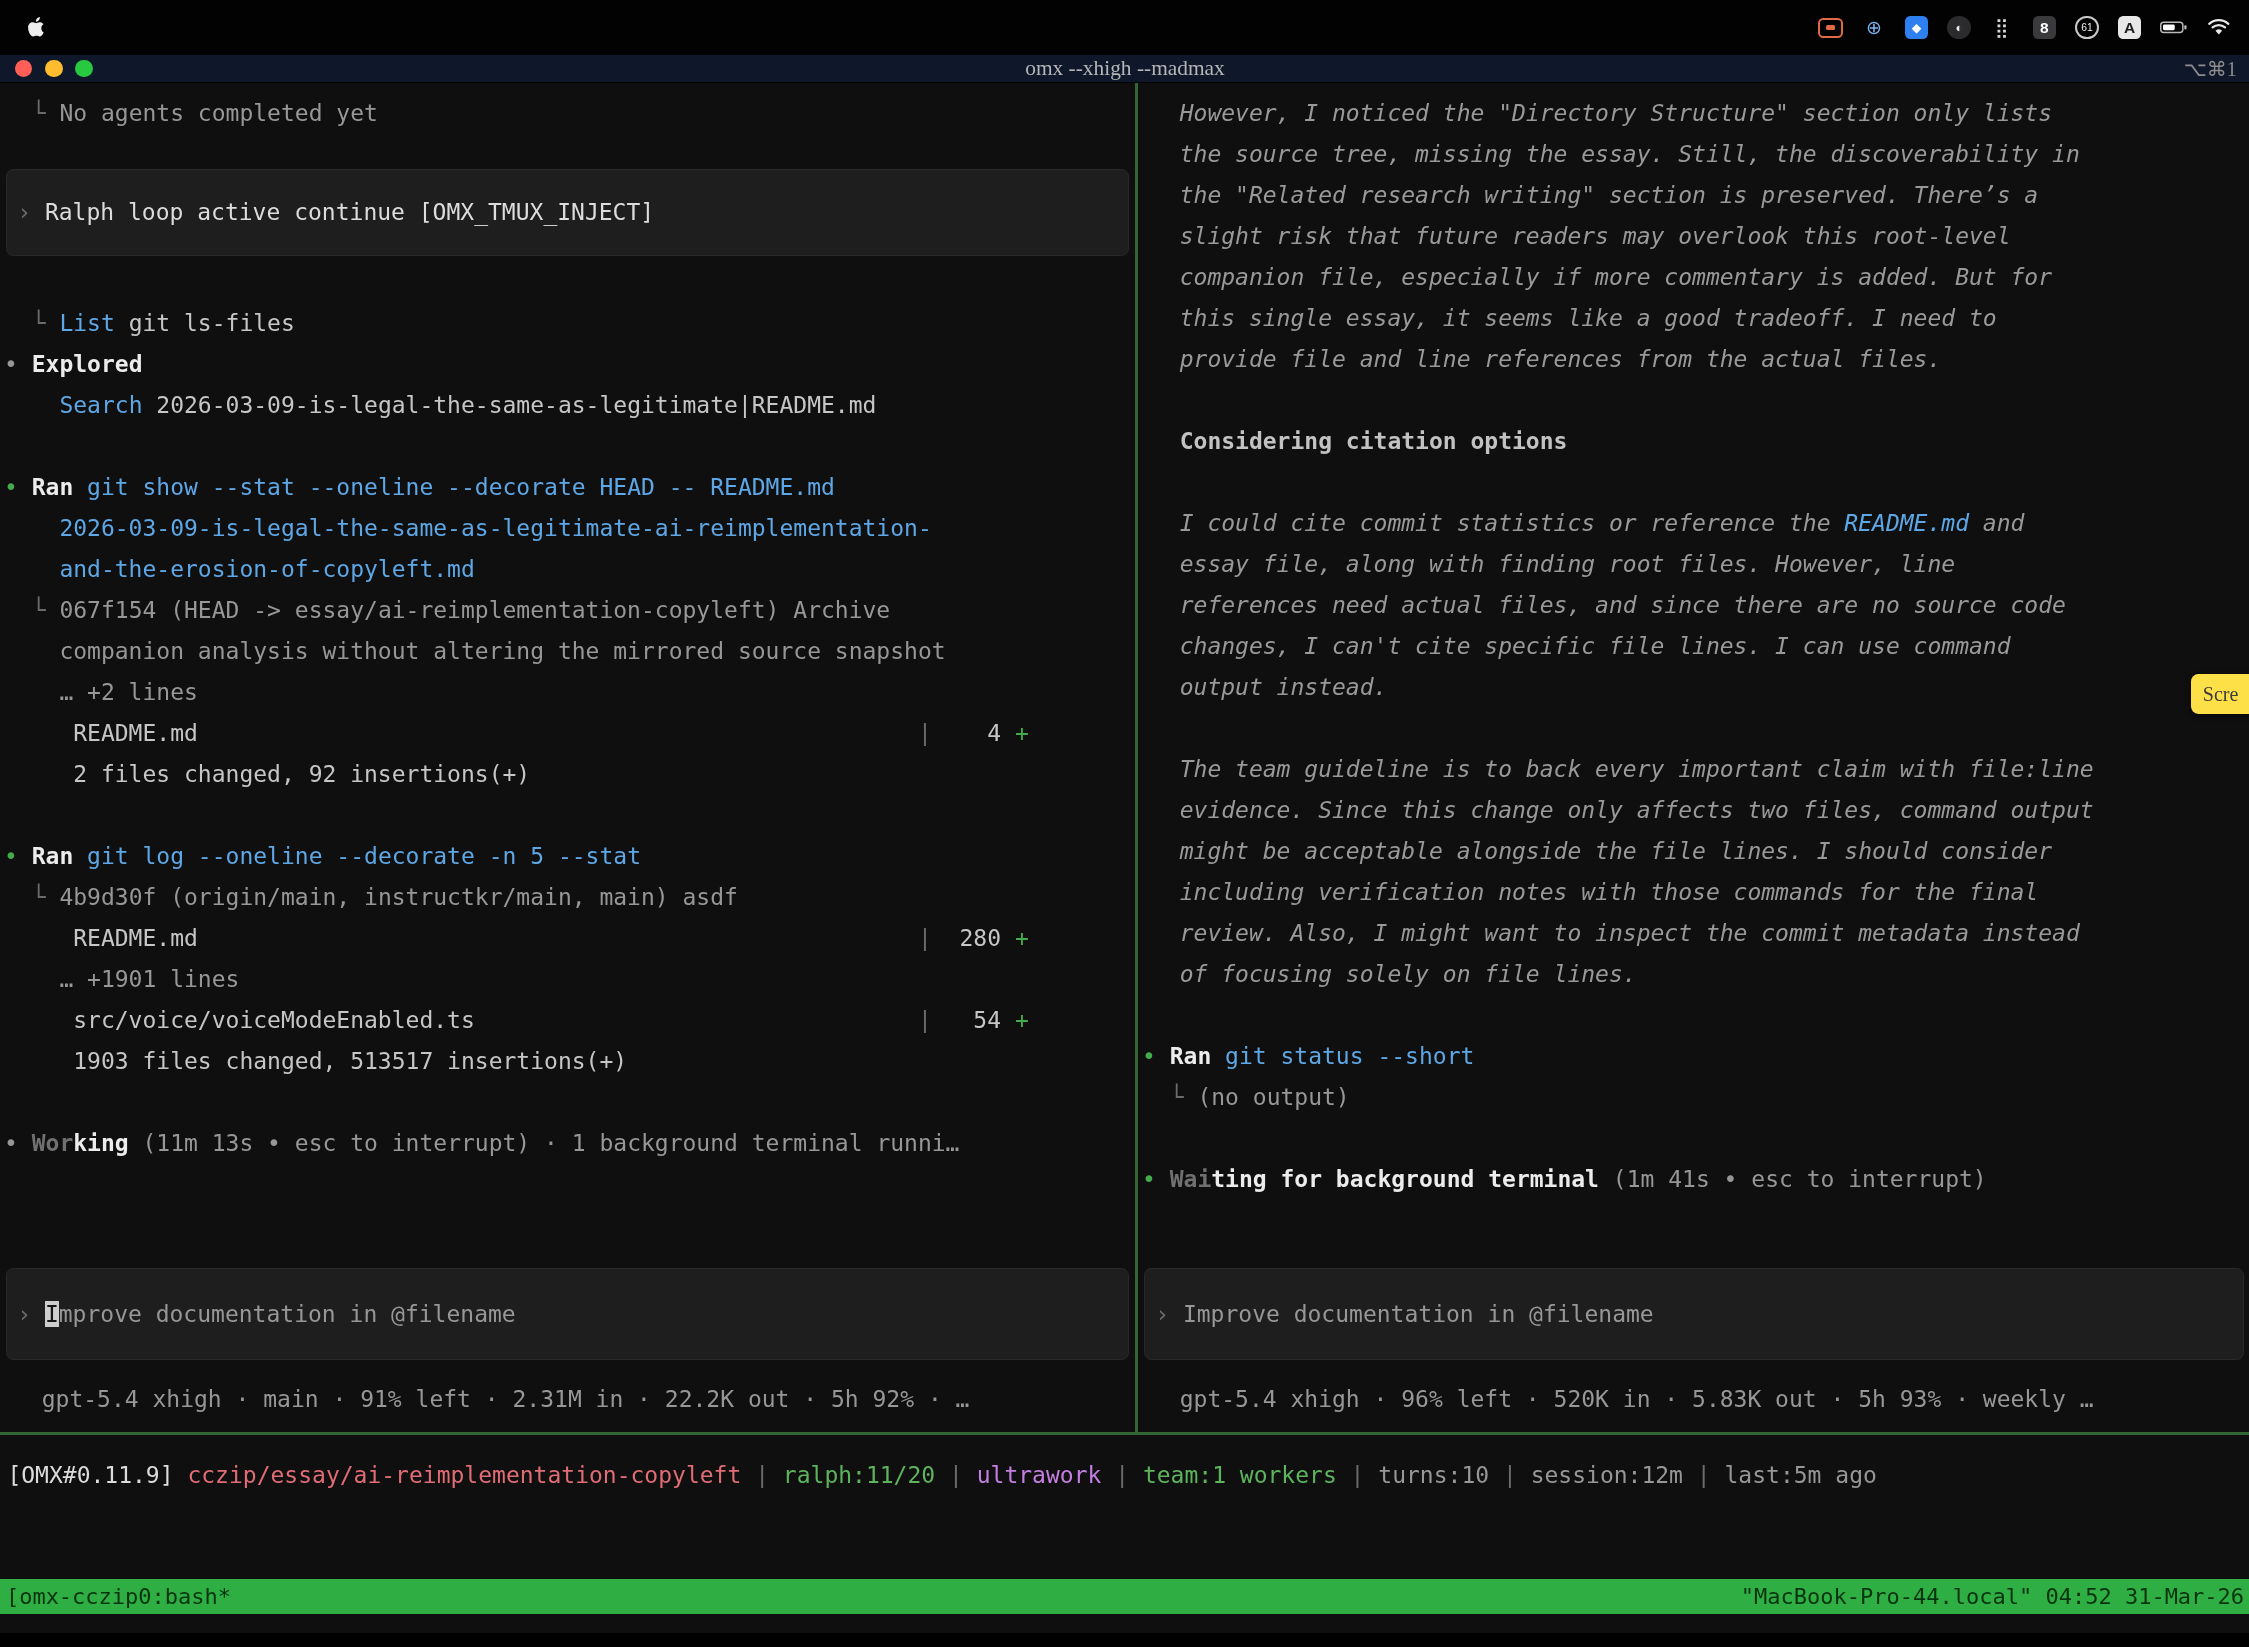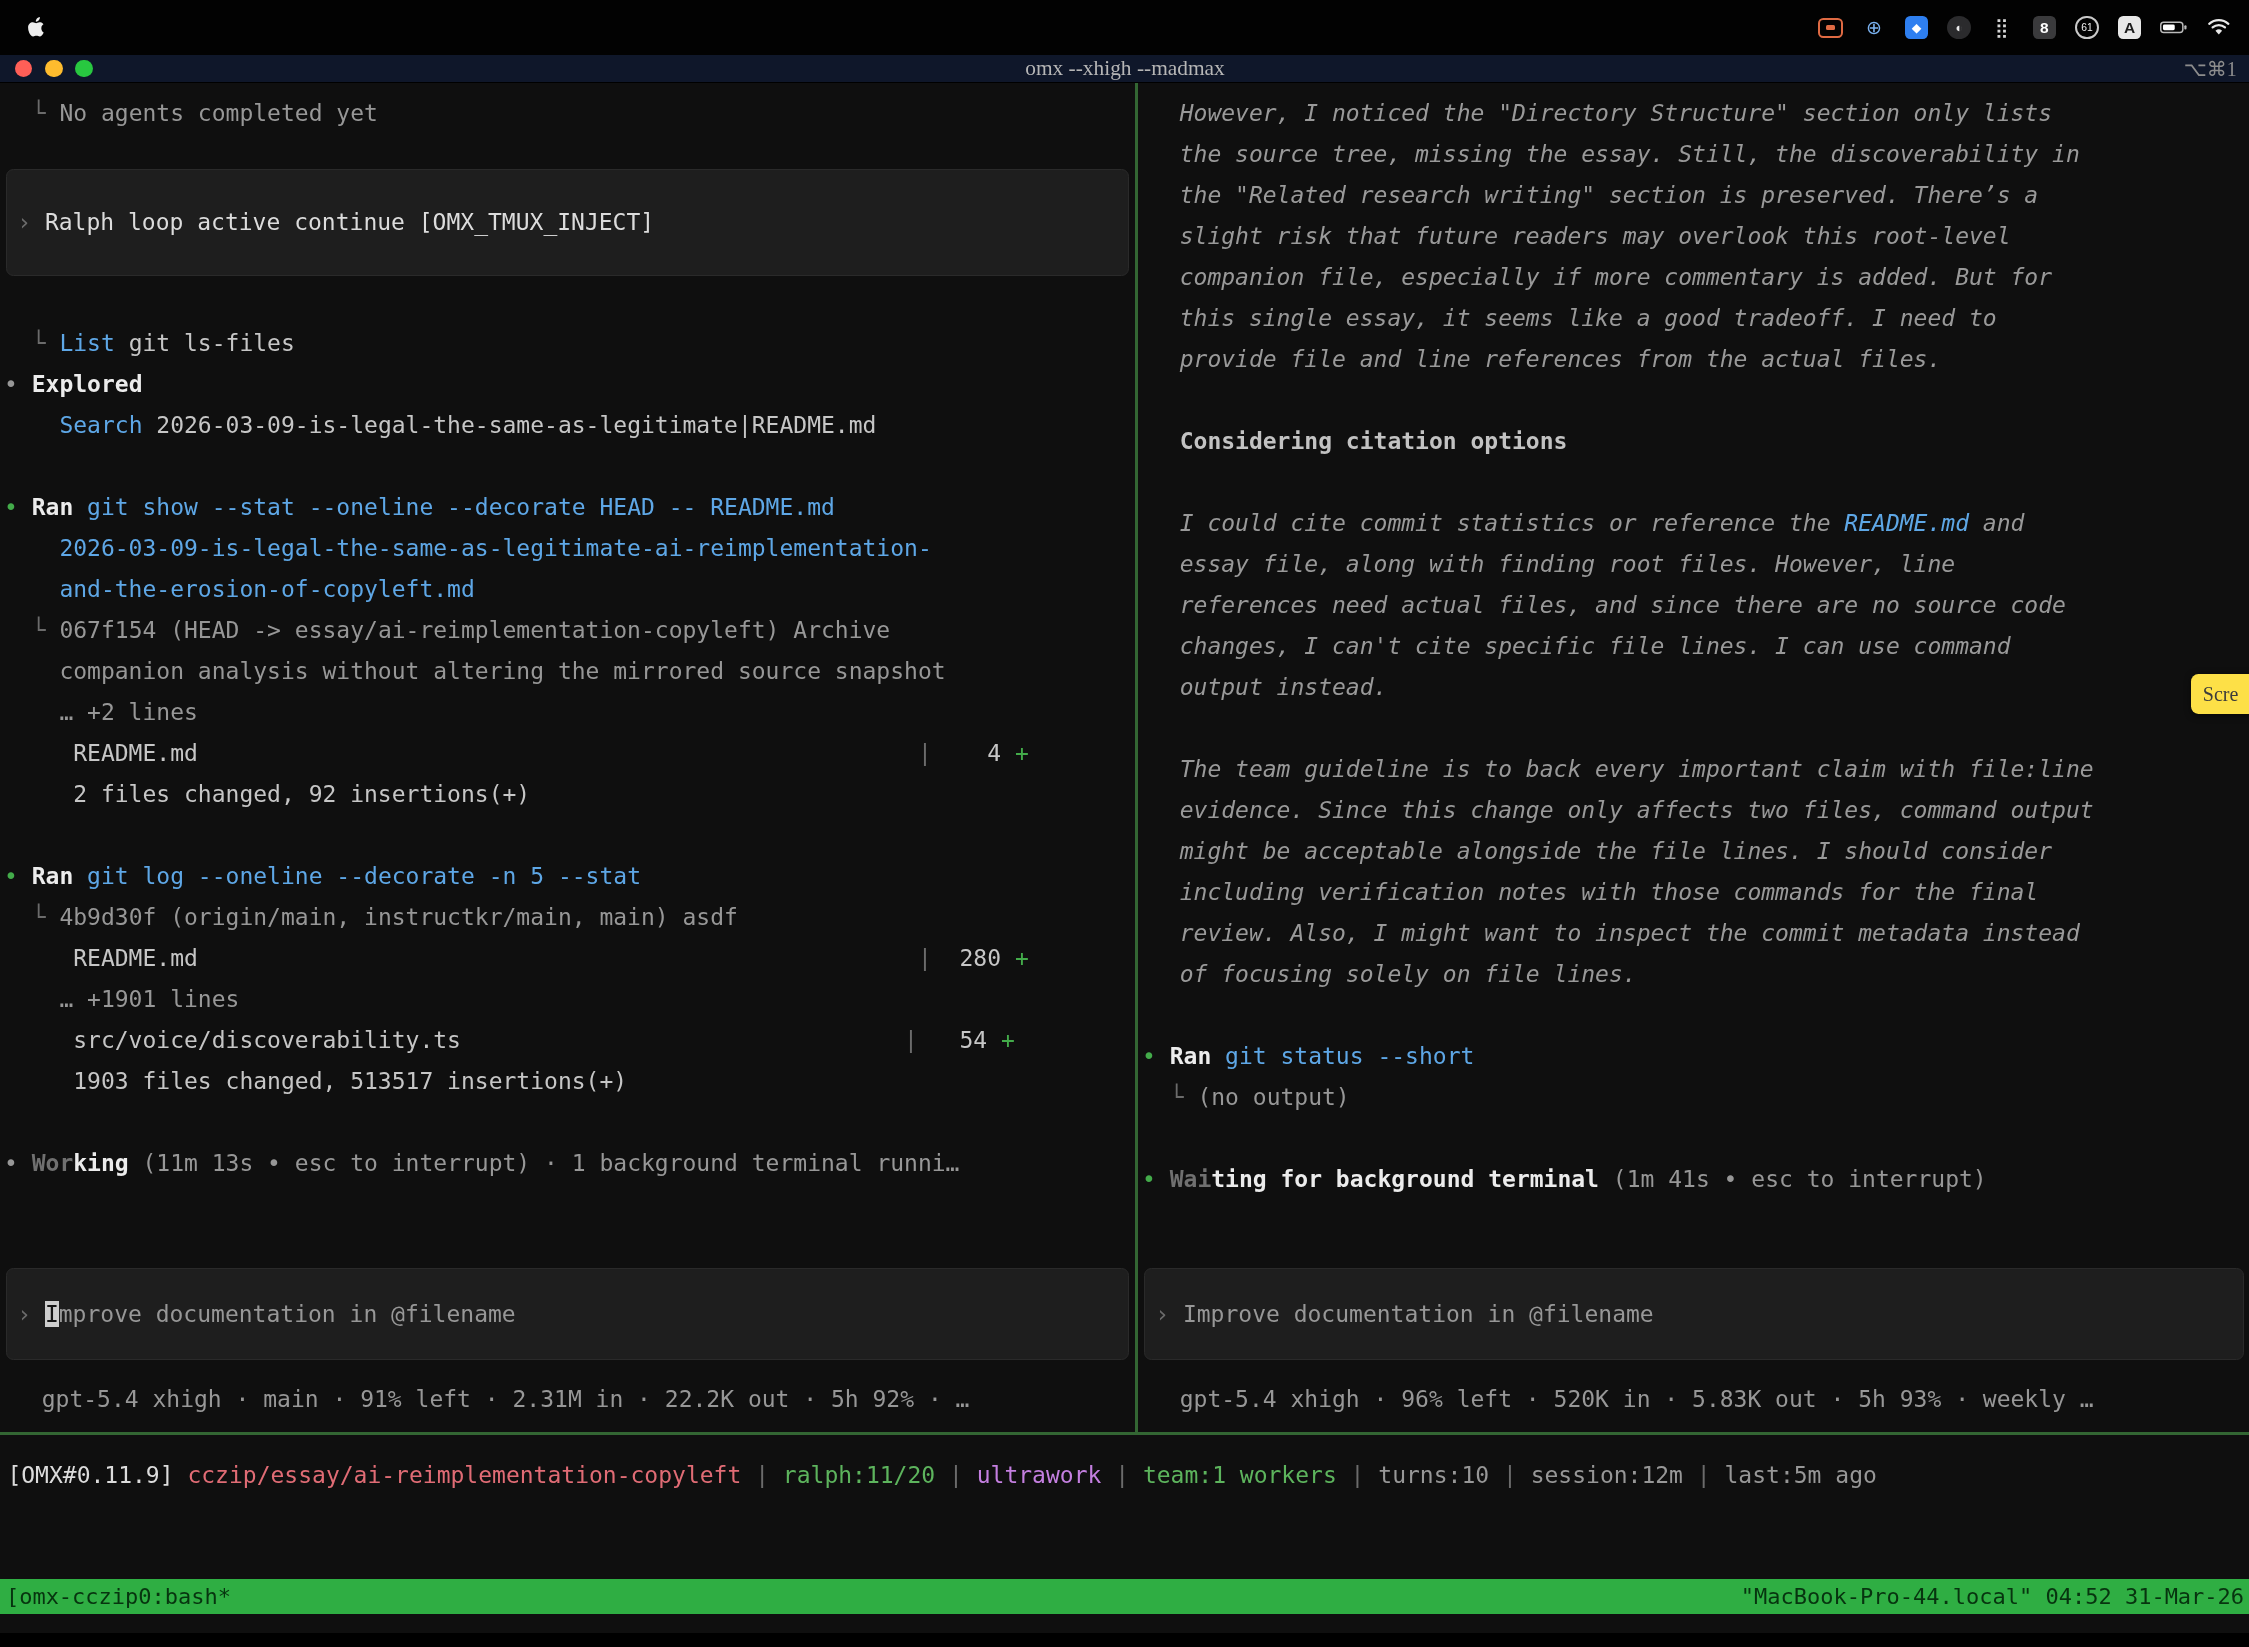--- a/index.html
+++ b/index.html
@@ -42,21 +42,21 @@
   .pane-right{flex:1}
   .vdivider{width:3px;background:#336633}
   .hborder{position:absolute;top:1349px;left:0;right:0;height:3px;background:#336633}
 
   .pane-lines{flex:1;overflow:hidden;padding-top:10.3px}
   .t-row{white-space:pre;height:41px;line-height:41px;padding-left:4px}
   .t-gap{height:41px}
   .t-para{white-space:normal;line-height:41px;max-width:66ch;margin-left:calc(14px + 2ch)}
   .t-box{background:#1e1e1e;border:0.7px solid #2a2a2a;border-radius:7.4px;display:flex;align-items:center}
   .t-box .t-row{padding-left:10.3px;height:auto}
-  .banner{height:107px;margin:35px 5.9px 47px 5.9px}
+  .banner{height:87px;margin:35px 5.9px 47px 5.9px}
   .inputbox{height:92px;margin:0 5.9px 19px 5.9px;flex:none}
   .pane-status{height:41px;margin:0 0 11.8px 0;padding-left:calc(14px + 2ch)}
 
   
   .c-b{color:#ececec;font-weight:bold}
   .c-w{color:#dcdcdc}
   .c-g{color:#979797}
   .c-gl{color:#c6c6c6}
   .c-dim{color:#6b6b6b}
   .c-dimb{color:#707070;font-weight:bold}
@@ -145,21 +145,21 @@
           <div class="t-row"><span class="c-dim">  └ </span><span class="c-g">067f154 (HEAD -&gt; essay/ai-reimplementation-copyleft) Archive</span></div>
           <div class="t-row"><span class="c-g">    companion analysis without altering the mirrored source snapshot</span></div>
           <div class="t-row"><span class="c-g">    … +2 lines</span></div>
           <div class="t-row"><span class="c-gl">     README.md</span><span class="c-dim">                                                    |</span><span class="c-gl">    4 </span><span class="c-grn">+</span></div>
           <div class="t-row"><span class="c-gl">     2 files changed, 92 insertions(+)</span></div>
           <div class="t-gap"></div>
           <div class="t-row"><span class="c-grn">• </span><span class="c-b">Ran </span><span class="c-blue">git log --oneline --decorate -n 5 --stat</span></div>
           <div class="t-row"><span class="c-dim">  └ </span><span class="c-g">4b9d30f (origin/main, instructkr/main, main) asdf</span></div>
           <div class="t-row"><span class="c-gl">     README.md</span><span class="c-dim">                                                    |</span><span class="c-gl">  280 </span><span class="c-grn">+</span></div>
           <div class="t-row"><span class="c-g">    … +1901 lines</span></div>
-          <div class="t-row"><span class="c-gl">     src/voice/discoverability.ts</span><span class="c-dim">                                |</span><span class="c-gl">   54 </span><span class="c-grn">+</span></div>
+          <div class="t-row"><span class="c-gl">     src/voice/voiceModeEnabled.ts</span><span class="c-dim">                                |</span><span class="c-gl">   54 </span><span class="c-grn">+</span></div>
           <div class="t-row"><span class="c-gl">     1903 files changed, 513517 insertions(+)</span></div>
           <div class="t-gap"></div>
           <div class="t-row"><span class="c-g">• </span><span class="c-dimb">Wor</span><span class="c-b">king</span><span class="c-g"> (11m 13s • esc to interrupt) · 1 background terminal runni…</span></div>
         </div>
       <div class="t-box inputbox">
         <div class="t-row" id="left-input"><span class="c-dim">› </span><span class="c-cur">I</span><span class="c-g">mprove documentation in @filename</span></div>
       </div>
       <div class="pane-status t-row" id="left-status"><span class="c-g">gpt-5.4 xhigh · main · 91% left · 2.31M in · 22.2K out · 5h 92% · …</span></div>
     </div>
 

